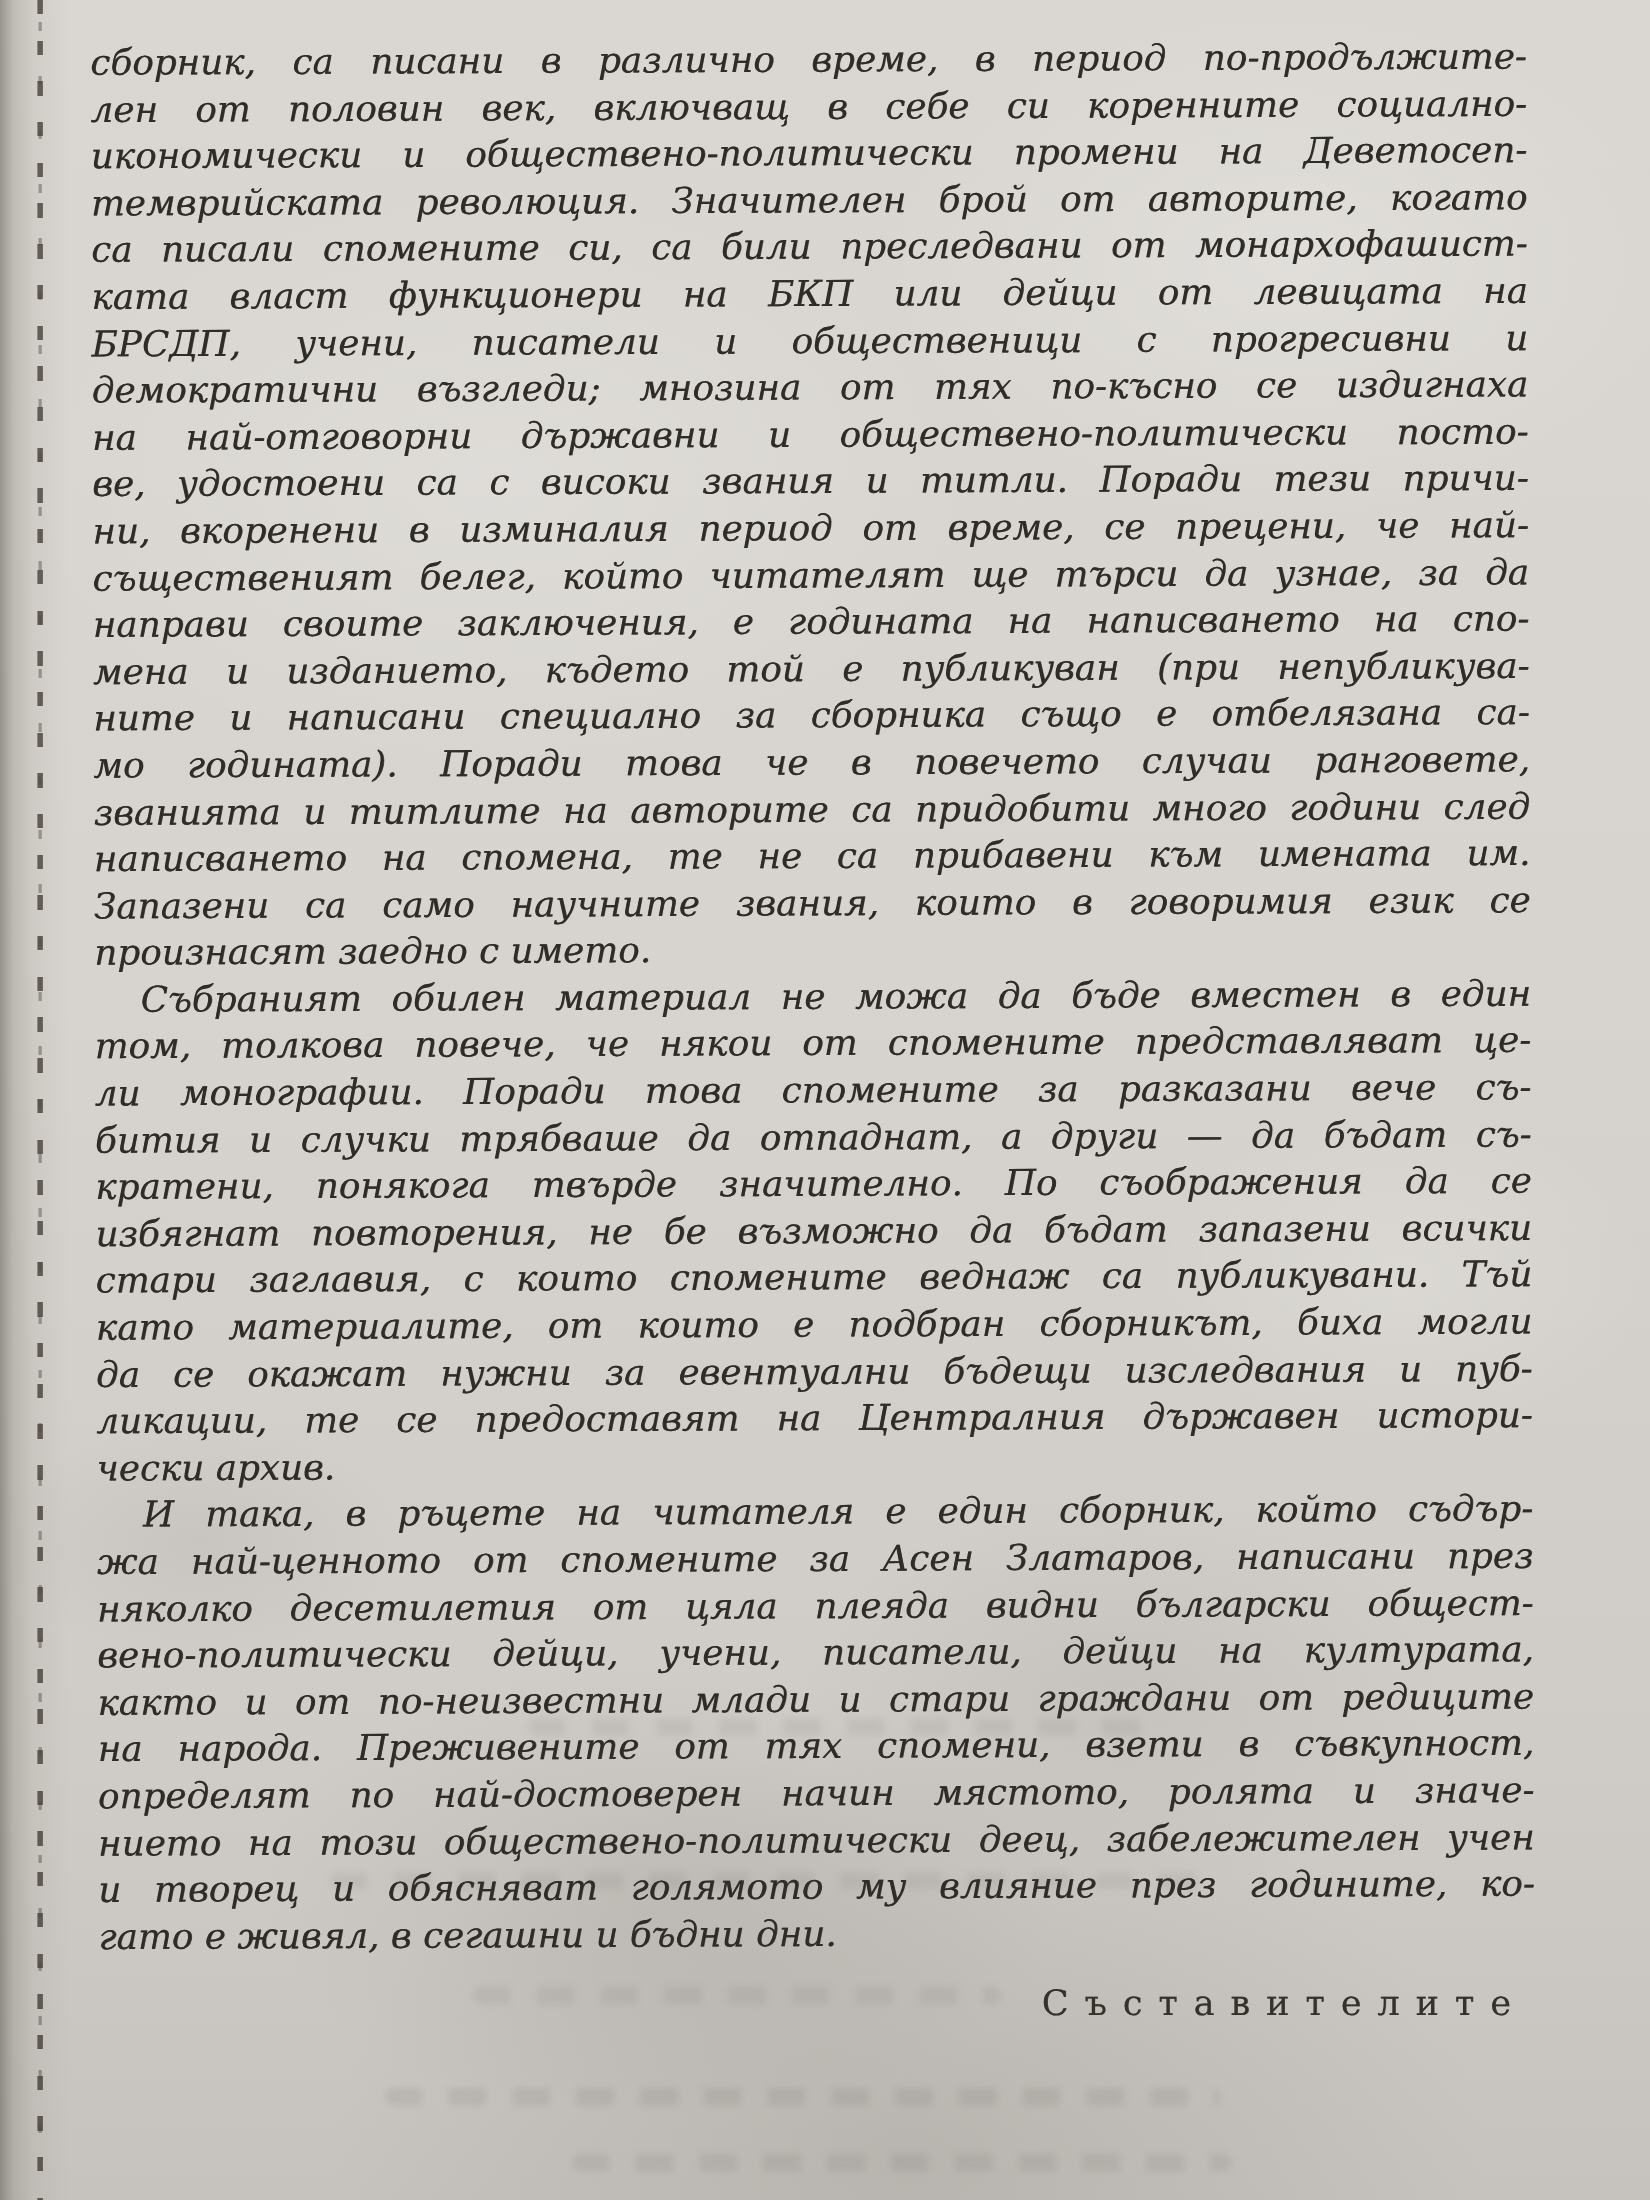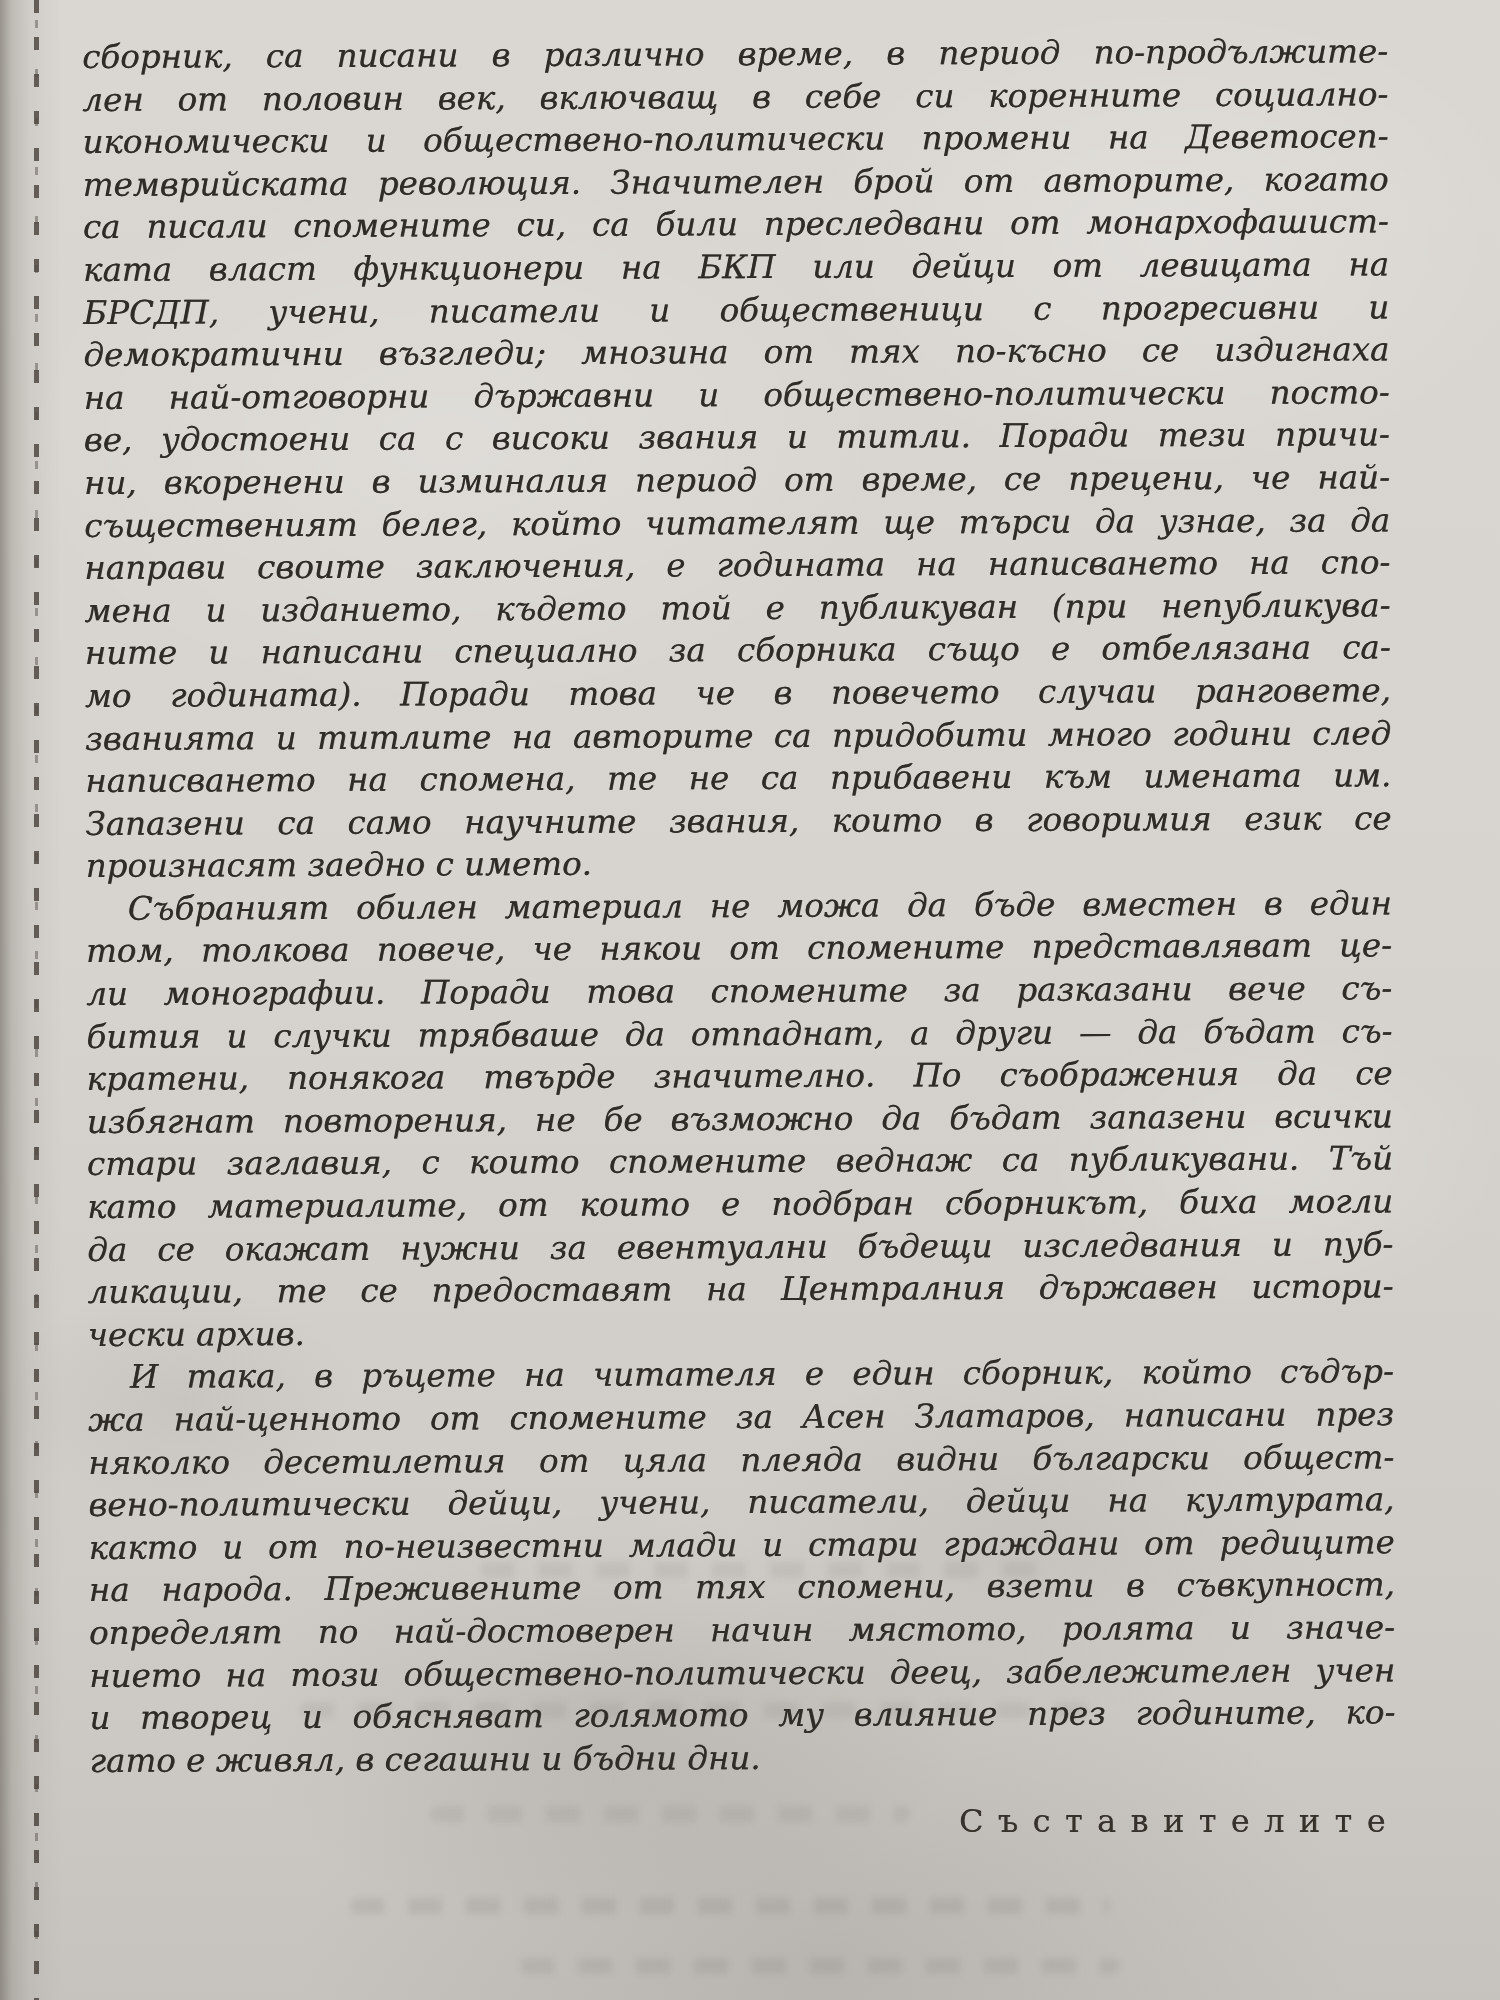--- a/index.html
+++ b/index.html
@@ -46,21 +46,21 @@
     font-size:32.5px; line-height:42.6px;
     color:#2f2b27;
     text-shadow:.4px 0 0 rgba(47,43,39,.75);
     transform:rotate(-0.25deg);
     transform-origin:left top;
   }
   .ln { text-align:justify; text-align-last:justify; }
   .ln.end { text-align-last:left; }
   .ln.ind { text-indent:42px; }
   .signature {
-    position:absolute; left:12px; top:1802px; width:1388px;
+    position:absolute; left:0; top:1802px; width:1388px;
     text-align:right;
     font-style:normal;
     font-size:32px; letter-spacing:.45em;
     color:#36312b;
     text-shadow:.3px 0 0 rgba(54,49,43,.6);
   }
   .ghost {
     position:absolute; height:16px; border-radius:8px;
     pointer-events:none;
     background: repeating-linear-gradient(90deg,

